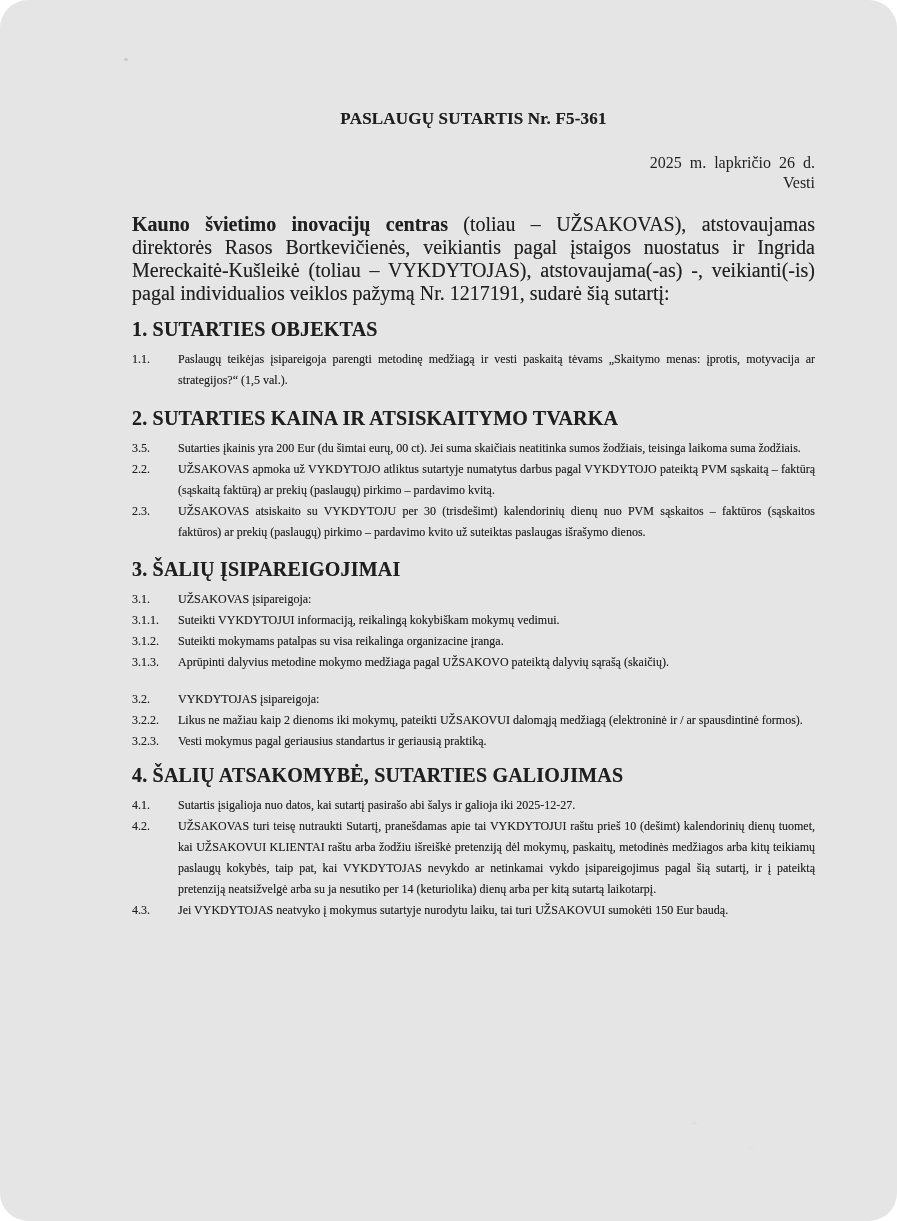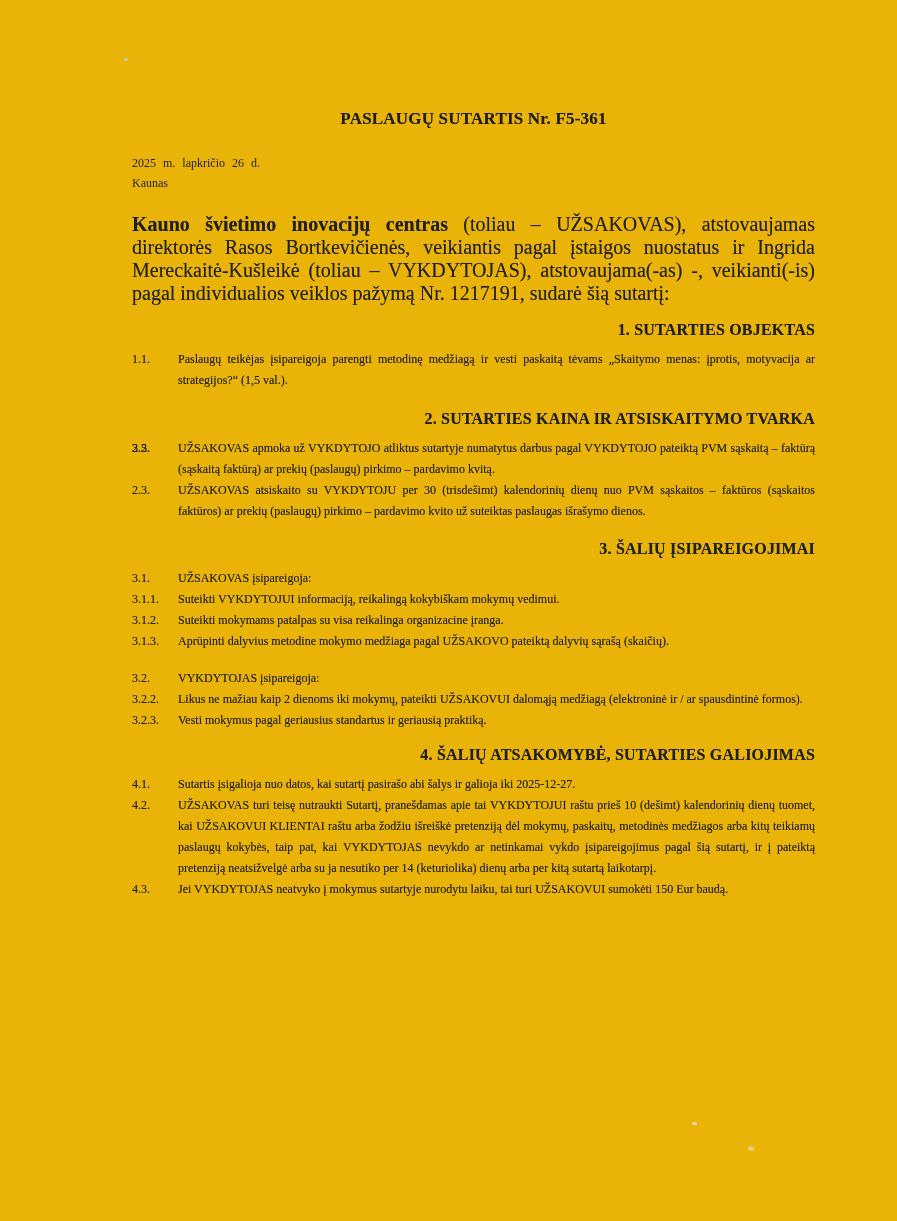--- a/index.html
+++ b/index.html
@@ -4,58 +4,59 @@
 <style>
   html, body {
     margin: 0;
     padding: 0;
     background: #ffffff;
   }
   .page {
     position: relative;
     width: 897px;
     height: 1221px;
-    background: #eab308;
+    background: #e5e5e5;
     overflow: hidden;
     font-family: "Liberation Serif", "DejaVu Serif", serif;
     color: #1f1f1f;
+    border-radius: 28px;
   }
   .content {
     position: absolute;
     left: 132px;
     top: 108px;
     width: 683px;
   }
   .doc-title {
     text-align: center;
     font-weight: bold;
     font-size: 17px;
     line-height: 22px;
     letter-spacing: 0.2px;
     text-shadow: 0 0 0.5px rgba(20,20,20,0.55);
   }
   .date-block {
     margin-top: 23px;
-    text-align: left;
-    font-size: 12px;
+    text-align: right;
+    font-size: 16px;
     line-height: 20px;
   }
   .date-line { word-spacing: 4px; }
   .intro {
     margin-top: 20px;
     font-size: 20px;
     line-height: 23px;
     text-align: justify;
     text-shadow: 0 0 0.4px rgba(30,30,30,0.45);
   }
   .intro .lead { font-weight: bold; }
   .section-heading {
-    text-align: right;
+    text-align: left;
     font-weight: bold;
-    font-size: 16px;
+    font-size: 20px;
     line-height: 21px;
     margin: 15px 0 9px 0;
     letter-spacing: 0.2px;
     text-shadow: 0 0 0.5px rgba(20,20,20,0.55);
   }
   .section-heading.h1 { margin-top: 14px; }
   .section-heading.h2 { margin-top: 17px; }
   .section-heading.h3 { margin-top: 16px; }
   .section-heading.h4 { margin-top: 13px; }
   .clause {
@@ -90,33 +91,33 @@
   <div class="speck s1"></div>
   <div class="speck s2"></div>
   <div class="speck s3"></div>
 
   <div class="content">
 
     <div class="doc-title">PASLAUGŲ SUTARTIS Nr. F5-361</div>
 
     <div class="date-block">
       <div class="date-line">2025 m. lapkričio 26 d.</div>
-      <div>Kaunas</div>
+      <div>Vesti</div>
     </div>
 
     <div class="intro"><span class="lead">Kauno švietimo inovacijų centras</span><span> (toliau – UŽSAKOVAS), atstovaujamas direktorės Rasos Bortkevičienės, veikiantis pagal įstaigos nuostatus ir Ingrida Mereckaitė-Kušleikė (toliau – VYKDYTOJAS), atstovaujama(-as) -, veikianti(-is) pagal individualios veiklos pažymą Nr. 1217191, sudarė šią sutartį:</span></div>
 
     <div class="section-heading h1">1. SUTARTIES OBJEKTAS</div>
     <div class="clause">
       <span class="num">1.1.</span><span>Paslaugų teikėjas įsipareigoja parengti metodinę medžiagą ir vesti paskaitą tėvams „Skaitymo menas: įprotis, motyvacija ar strategijos?“ (1,5 val.).</span>
     </div>
 
     <div class="section-heading h2">2. SUTARTIES KAINA IR ATSISKAITYMO TVARKA</div>
     <div class="clause">
-      <span class="num">3.5.</span>
+      <span class="num">3.5.</span><span>Sutarties įkainis yra 200 Eur (du šimtai eurų, 00 ct). Jei suma skaičiais neatitinka sumos žodžiais, teisinga laikoma suma žodžiais.</span>
     </div>
     <div class="clause">
       <span class="num">2.2.</span><span>UŽSAKOVAS apmoka už VYKDYTOJO atliktus sutartyje numatytus darbus pagal VYKDYTOJO pateiktą PVM sąskaitą – faktūrą (sąskaitą faktūrą) ar prekių (paslaugų) pirkimo – pardavimo kvitą.</span>
     </div>
     <div class="clause">
       <span class="num">2.3.</span><span>UŽSAKOVAS atsiskaito su VYKDYTOJU per 30 (trisdešimt) kalendorinių dienų nuo PVM sąskaitos – faktūros (sąskaitos faktūros) ar prekių (paslaugų) pirkimo – pardavimo kvito už suteiktas paslaugas išrašymo dienos.</span>
     </div>
 
     <div class="section-heading h3">3. ŠALIŲ ĮSIPAREIGOJIMAI</div>
     <div class="clause">

